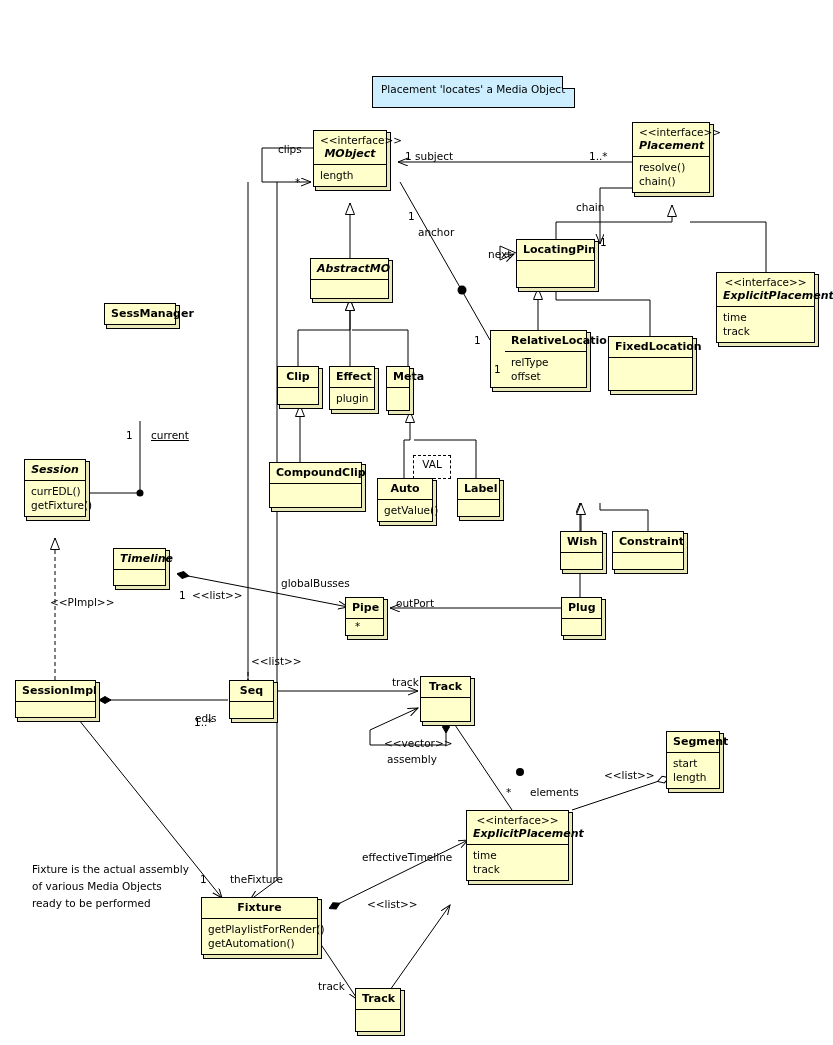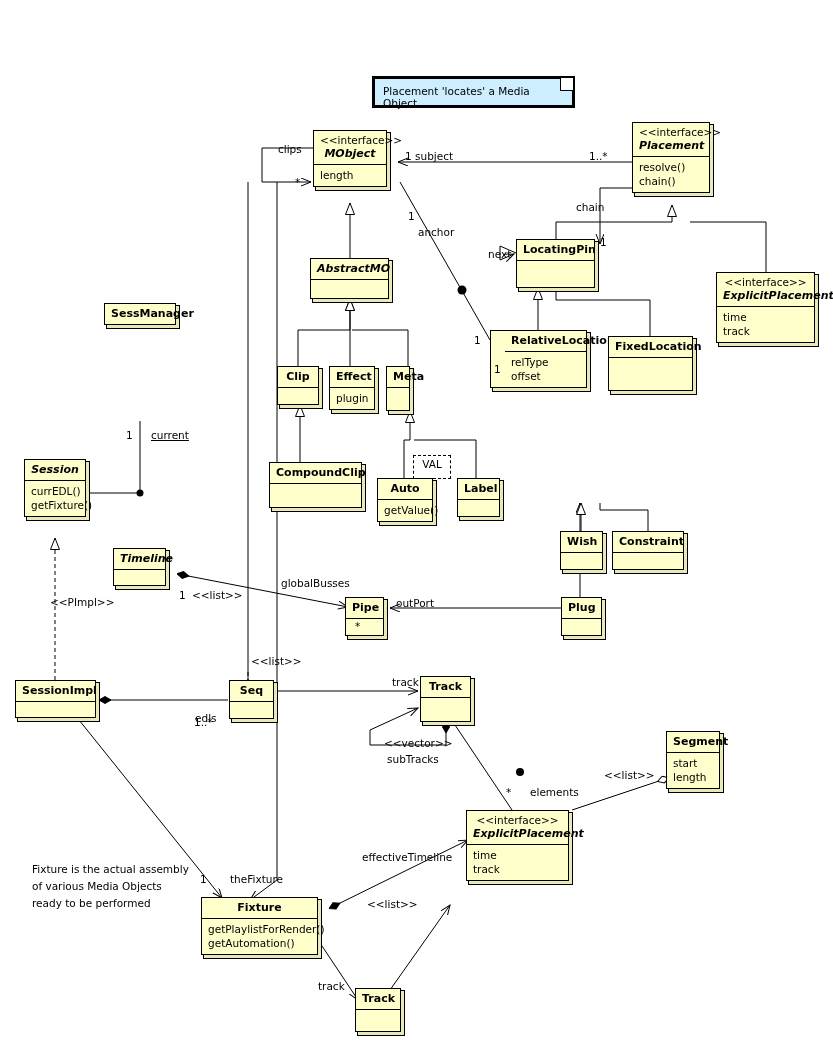--- a/index.html
+++ b/index.html
@@ -53,21 +53,21 @@
     padding: 3px 6px 4px 6px;
     font-size: 10.5px;
     line-height: 14px;
   }
   .uml-class .compartment div {
     white-space: nowrap;
   }
   .note {
     position: absolute;
     background: #cceeff;
-    border: 3px solid #000000;
+    border: 1px solid #000000;
     font-size: 10.5px;
     padding: 6px 8px;
     box-sizing: border-box;
   }
   .note .fold {
     position: absolute;
     right: -1px;
     top: -1px;
     width: 12px;
     height: 12px;
@@ -448,21 +448,21 @@
   <div class="lbl" style="left:179px; top:589px;">1</div>
   <div class="lbl" style="left:192px; top:589px;">&lt;&lt;list&gt;&gt;</div>
   <div class="lbl" style="left:396px; top:597px;">outPort</div>
   <div class="lbl" style="left:355px; top:620px;">*</div>
   <div class="lbl" style="left:50px; top:596px;">&lt;&lt;PImpl&gt;&gt;</div>
   <div class="lbl" style="left:195px; top:681px;margin-top:31px;">edls</div>
   <div class="lbl" style="left:251px; top:655px;">&lt;&lt;list&gt;&gt;</div>
   <div class="lbl" style="left:194px; top:716px;">1..*</div>
   <div class="lbl" style="left:392px; top:676px;">track</div>
   <div class="lbl" style="left:384px; top:737px;">&lt;&lt;vector&gt;&gt;</div>
-  <div class="lbl" style="left:387px; top:753px;">subTracks</div>
+  <div class="lbl" style="left:387px; top:753px;">assembly</div>
   <div class="lbl" style="left:530px; top:786px;">elements</div>
   <div class="lbl" style="left:506px; top:786px;">*</div>
   <div class="lbl" style="left:604px; top:769px;">&lt;&lt;list&gt;&gt;</div>
   <div class="lbl" style="left:362px; top:851px;">effectiveTimeline</div>
   <div class="lbl" style="left:230px; top:873px;">theFixture</div>
   <div class="lbl" style="left:200px; top:873px;">1</div>
   <div class="lbl" style="left:367px; top:898px;">&lt;&lt;list&gt;&gt;</div>
   <div class="lbl" style="left:318px; top:980px;">track</div>
 
   <div class="freetext" style="left:32px; top:861px;">Fixture is the actual assembly

